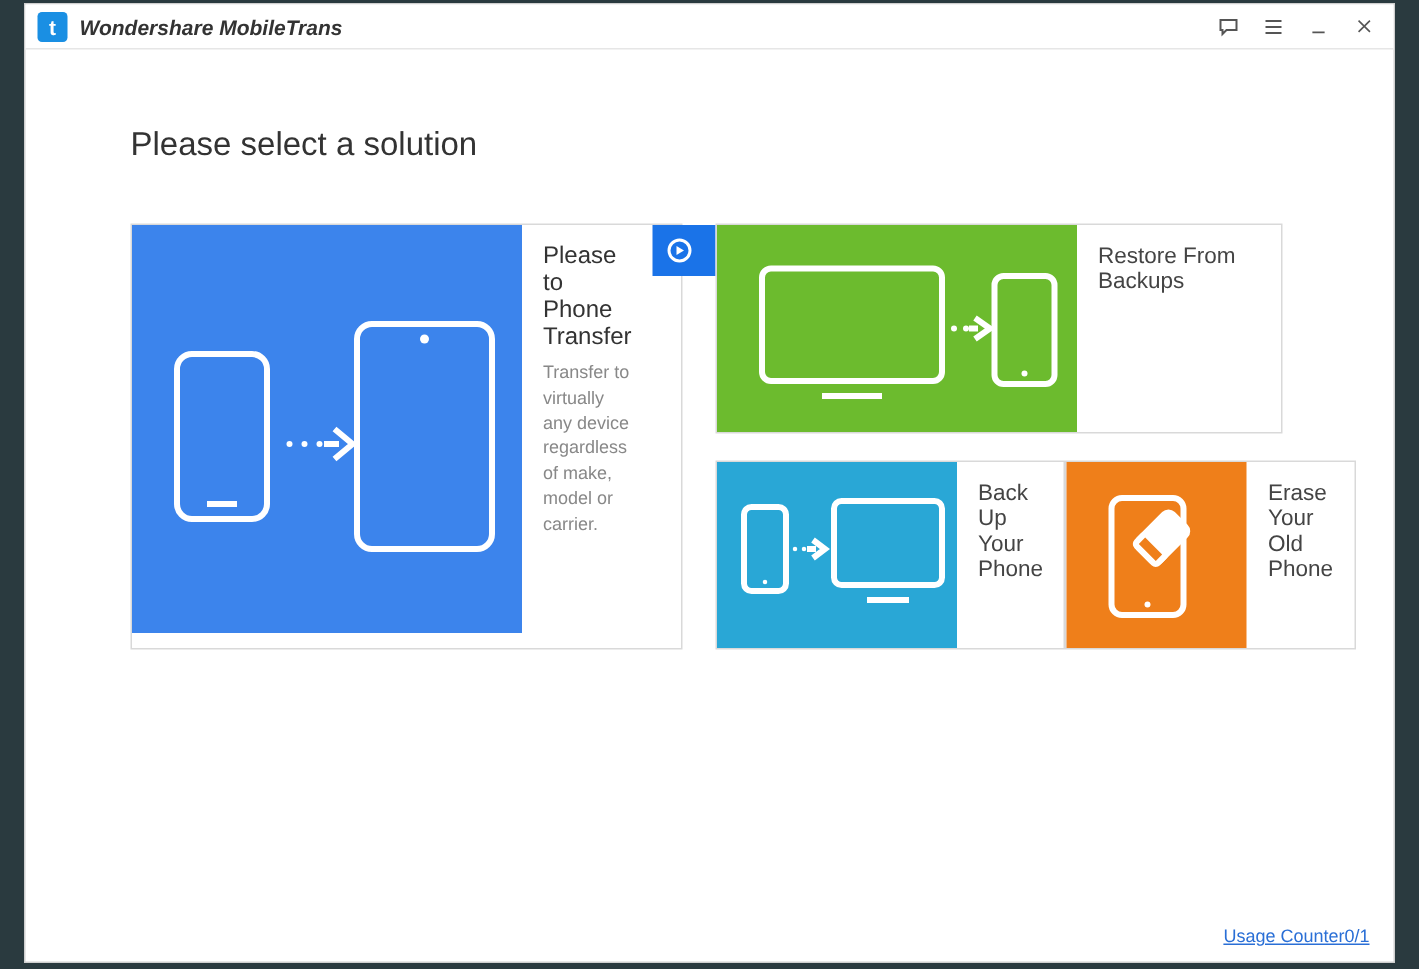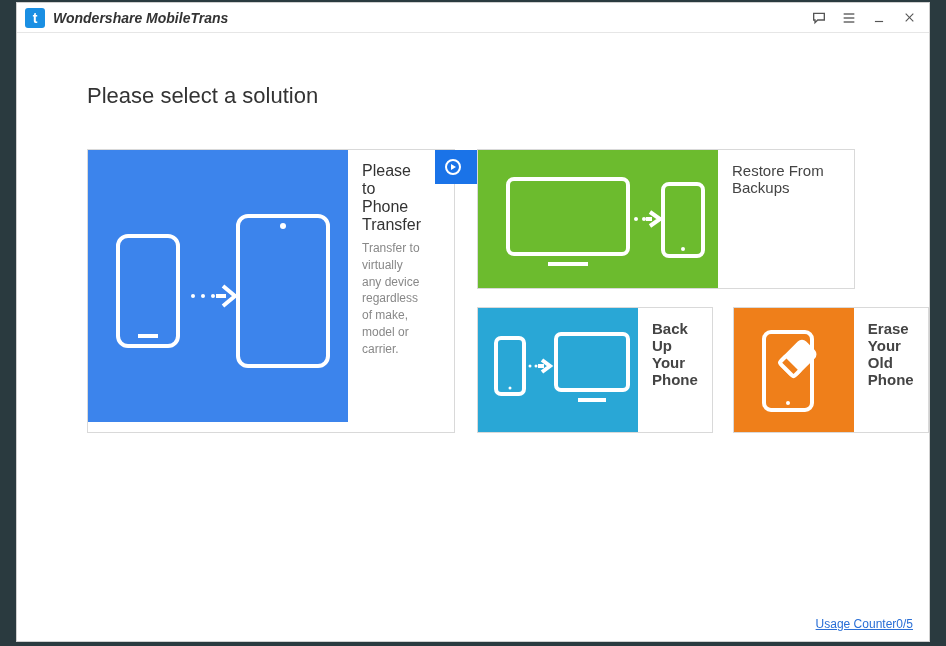--- a/index.html
+++ b/index.html
@@ -51,21 +51,21 @@
     width: 16px; height: 16px; border: 2px solid #fff; border-radius: 50%;
     display:flex; align-items:center; justify-content:center;
   }
   .card-main .start-bar .circ::after {
     content:""; width:0; height:0; border-left:5px solid #fff; border-top:3px solid transparent; border-bottom:3px solid transparent; margin-left:1px;
   }
   .card-right1 .hero { background: #6cbb2e; height: 138px; display:flex;align-items:center;justify-content:center; }
   .card-right1 .body { padding: 12px 14px; font-size: 15px; color: #444; }
 
   .row2 {
-    display: grid; grid-template-columns: 1fr 1fr; gap: 20px; font-weight: bold;
+    display: grid; grid-template-columns: 1fr 1fr; 
   }
   .card-small .hero { height: 124px; display:flex;align-items:center;justify-content:center; }
   .card-small .body { padding: 12px 14px; font-size: 15px; color: #444; }
   .card-backup .hero { background: #29a7d6; }
   .card-erase  .hero { background: #ef7f1a; }
 
   .footer-link {
     position: absolute; right: 16px; bottom: 10px;
     font-size: 12px; color: #2a6fd6; text-decoration: underline; cursor: pointer;
   }
@@ -179,15 +179,15 @@
                 <rect x="0" y="22" width="20" height="10" rx="2" fill="#ef7f1a" stroke="#fff"></rect>
               </g>
             </svg>
           </div>
           <div class="body">Erase Your Old Phone</div>
         </div>
       </div>
 
     </div>
 
-    <a class="footer-link">Usage Counter0/5</a>
+    <a class="footer-link">Usage Counter0/1</a>
   </div>
 </div>
 
 </body></html>

